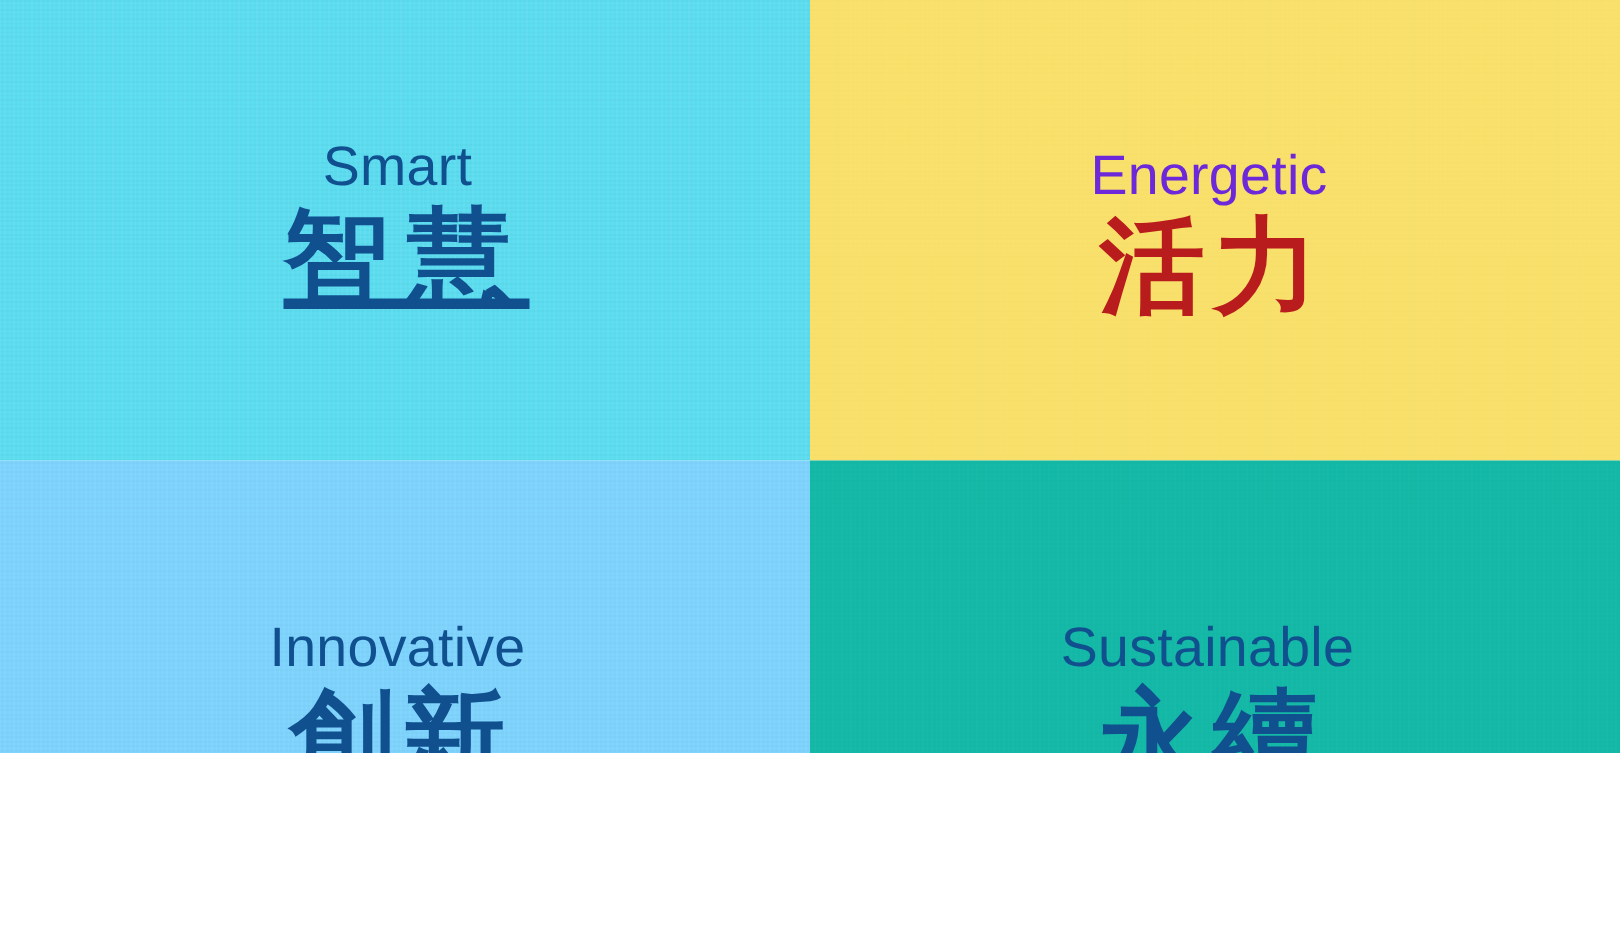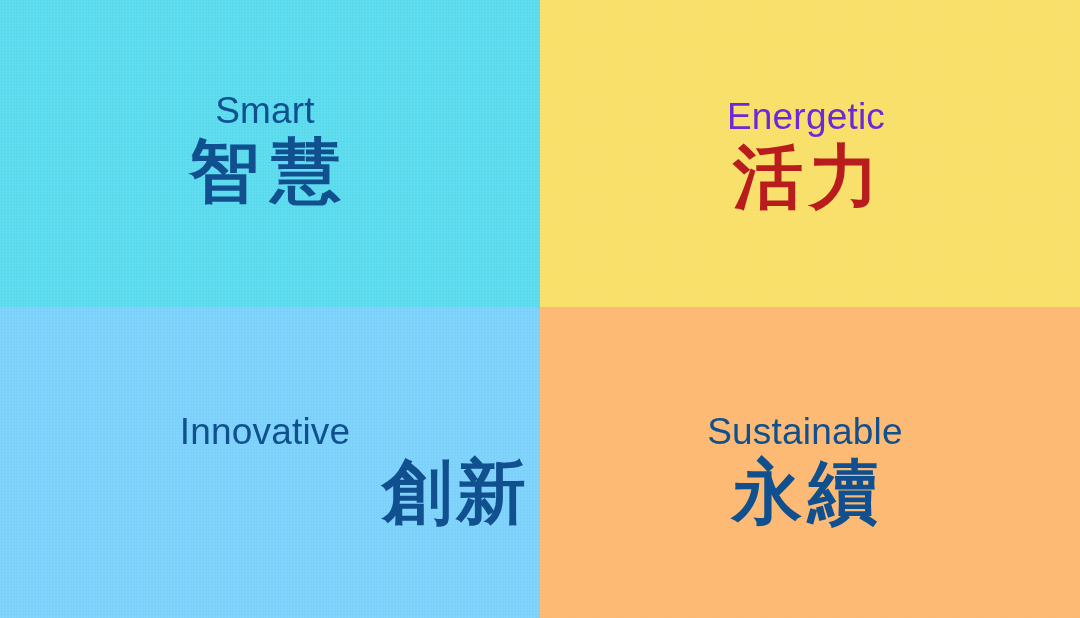--- a/index.html
+++ b/index.html
@@ -73,55 +73,55 @@
   #q-energetic .word-block   { left: 0; right: 0; top: 98px; }
   #q-innovative .word-block  { left: 0; right: 0; top: 106px; }
   #q-sustainable .word-block { left: 0; right: 0; top: 106px; }
 
   #q-smart .word-block       { padding-right: 10px; }
   #q-energetic .word-block   { padding-right: 8px; }
   #q-innovative .word-block  { padding-right: 10px; }
   #q-sustainable .word-block { padding-right: 10px; }
 
   #q-smart .label-zh       { letter-spacing: 12px; padding-left: 12px; }
-  #q-innovative .label-zh  { letter-spacing: 4px;  padding-left: 4px; text-align: right; }
+  #q-innovative .label-zh  { letter-spacing: 4px;  padding-left: 4px; }
   #q-energetic .label-zh   { letter-spacing: 6px;  padding-left: 6px; }
   #q-sustainable .label-zh { letter-spacing: 6px;  padding-left: 6px; }
 </style>
 </head>
 <body>
 
-<div id="stage" style="width: 1080px; height: 618px;">
+<div id="stage" style="width: 1080px; height: 502px;">
   <div class="grid">
 
     <div class="quad" id="q-smart" style="background-color: rgb(91, 220, 239);">
       <div class="texture"></div>
       <div class="word-block">
         <span class="label-en" style="color: rgb(17, 80, 143);">Smart</span>
-        <span class="label-zh" style="color: rgb(17, 80, 143);">智慧</span>
+        <span class="label-zh" style="color: rgb(17, 80, 143); text-decoration: underline;">智慧</span>
       </div>
     </div>
 
     <div class="quad flat" id="q-energetic" style="background-color: rgb(248, 224, 106);">
       <div class="texture"></div>
       <div class="word-block">
         <span class="label-en" style="color: #6d28d9;">Energetic</span>
         <span class="label-zh" style="color: #b91c1c;">活力</span>
       </div>
     </div>
 
     <div class="quad" id="q-innovative" style="background-color: #7dd3fc;">
       <div class="texture"></div>
       <div class="word-block">
         <span class="label-en" style="color: rgb(17, 80, 143);">Innovative</span>
         <span class="label-zh" style="color: rgb(17, 80, 143);">創新</span>
       </div>
     </div>
 
-    <div class="quad flat" id="q-sustainable" style="background-color: #fdba74; text-decoration: underline;">
+    <div class="quad flat" id="q-sustainable" style="background-color: #14b8a6; text-decoration: underline;">
       <div class="texture"></div>
       <div class="word-block">
         <span class="label-en" style="color: rgb(17, 80, 143);">Sustainable</span>
         <span class="label-zh" style="color: rgb(17, 80, 143);">永續</span>
       </div>
     </div>
 
   </div>
 </div>
 

